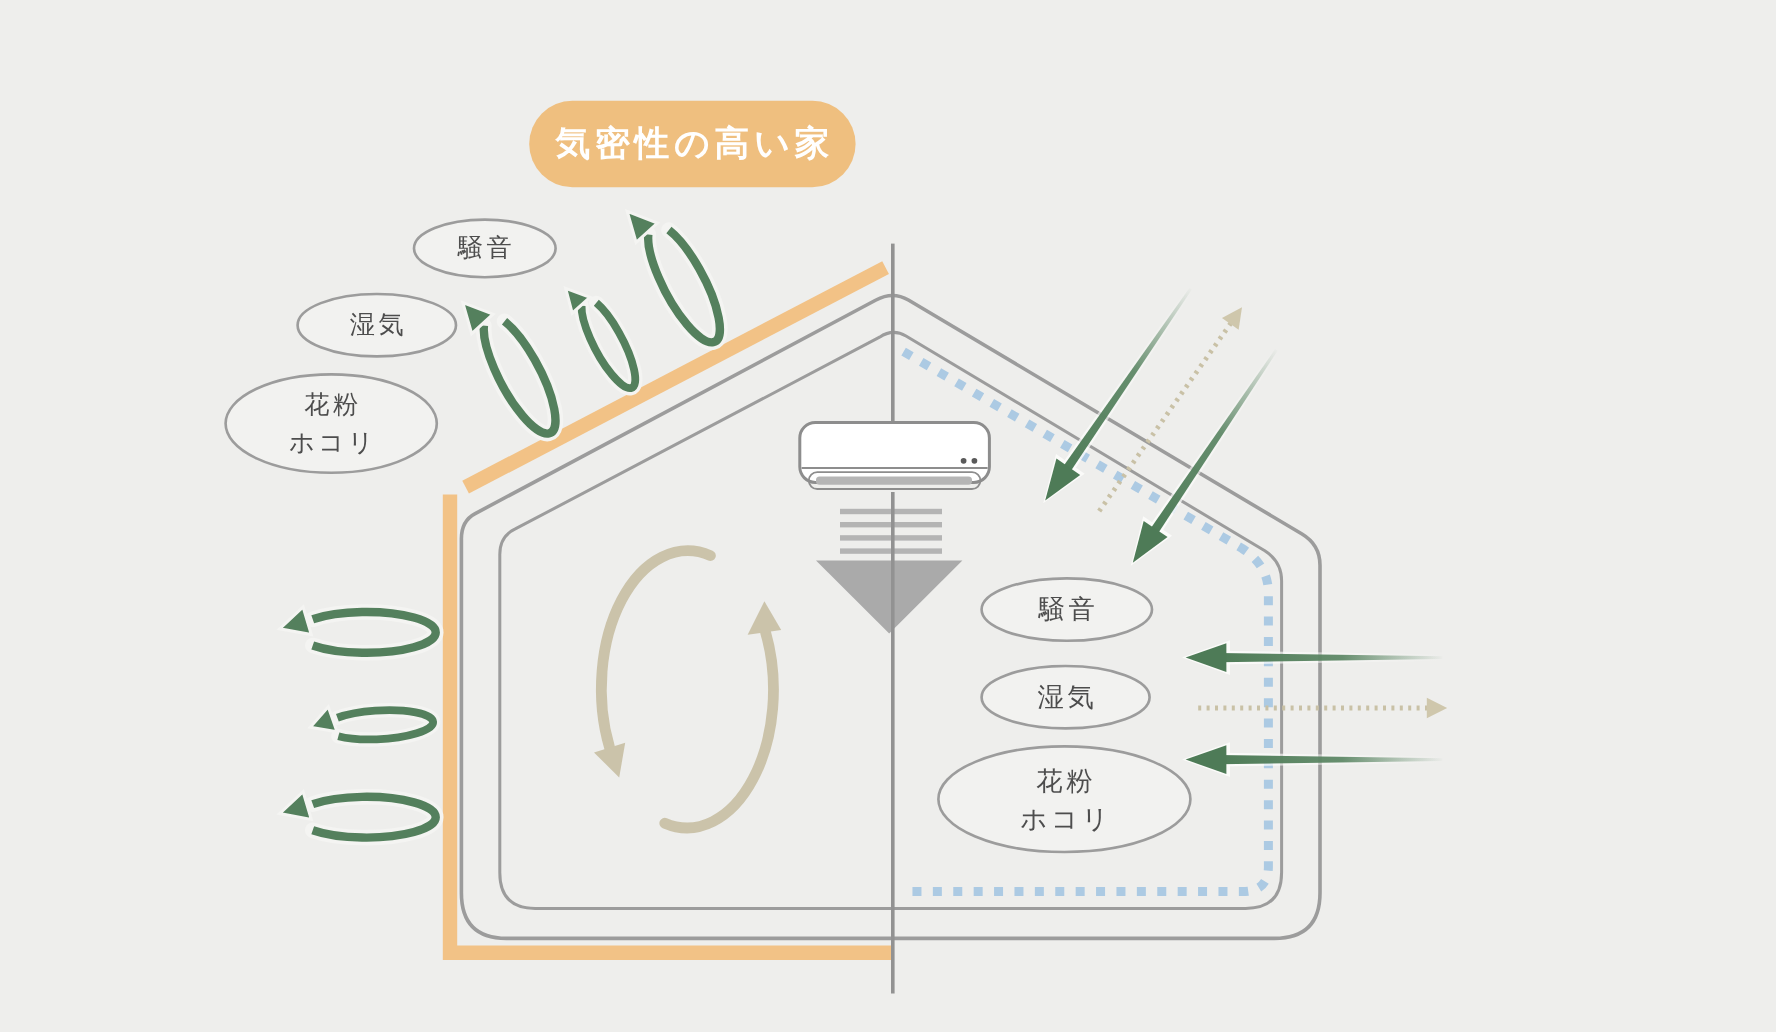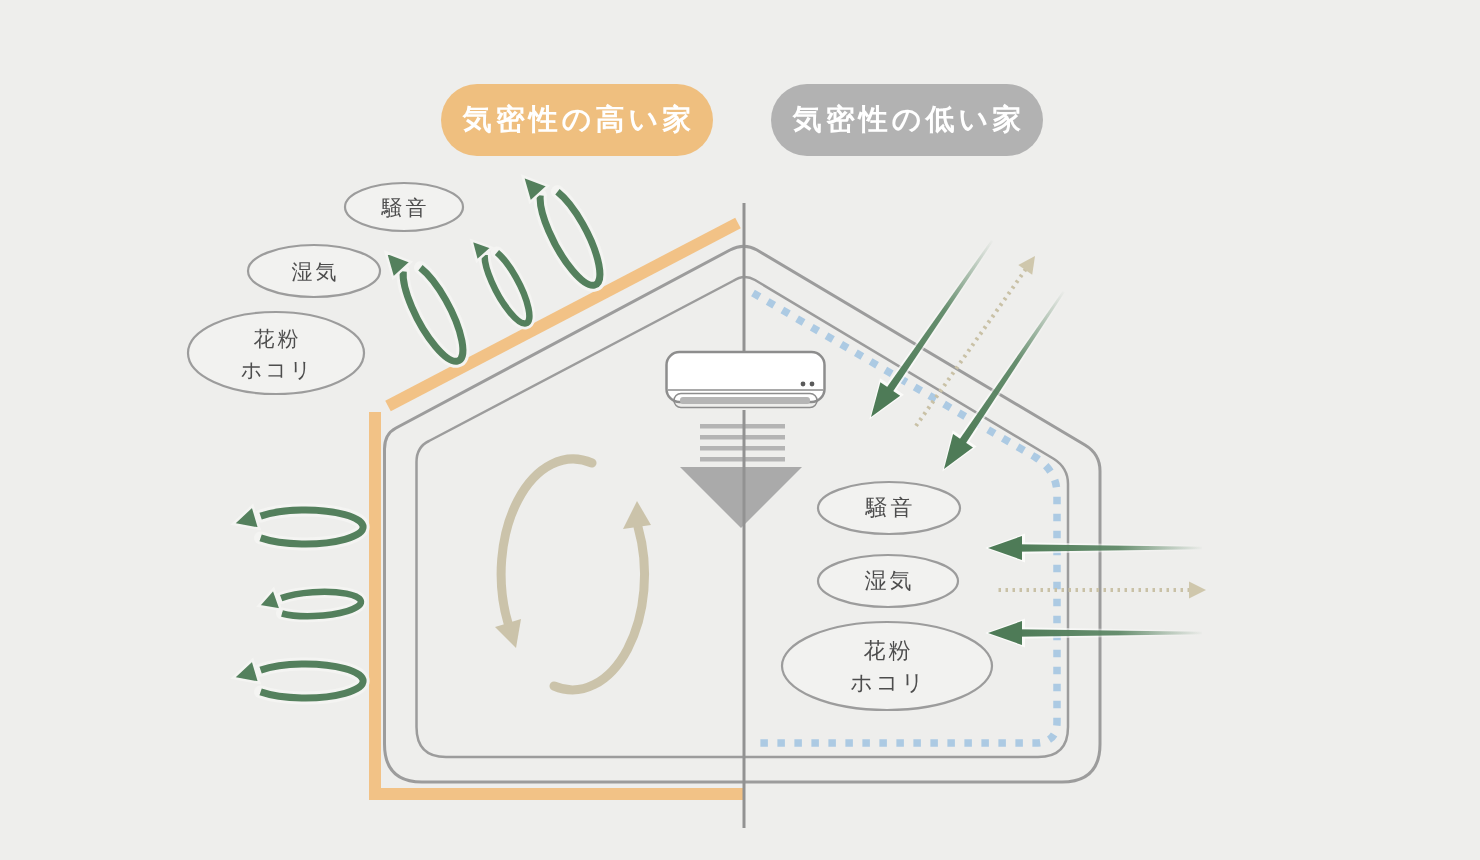--- a/index.html
+++ b/index.html
@@ -136,21 +136,20 @@
   <use href="#pierce-arrow" transform="translate(871,417) rotate(-55.5)"></use>
   <use href="#pierce-arrow" transform="translate(944,469) rotate(-56)"></use>
   <use href="#pierce-arrow" transform="translate(988,548)"></use>
   <use href="#pierce-arrow" transform="translate(988,633)"></use>
 
   <use href="#dot-arrow" transform="translate(1035,256) rotate(125)"></use>
   <use href="#dot-arrow" transform="translate(1206,590) rotate(180)"></use>
 </svg>
 
 <div class="pill pill-high">気密性の高い家</div>
-<div class="pill pill-low">気密性の低い家</div>
 
 <div class="lbl" style="left:404px;top:207px;">騒音</div>
 <div class="lbl" style="left:314px;top:271px;">湿気</div>
 <div class="lbl" style="left:276px;top:338px;">花粉</div>
 <div class="lbl" style="left:276px;top:369px;">ホコリ</div>
 
 <div class="lbl lbl-big" style="left:889px;top:508px;">騒音</div>
 <div class="lbl lbl-big" style="left:888px;top:581px;">湿気</div>
 <div class="lbl lbl-big" style="left:887px;top:651px;">花粉</div>
 <div class="lbl lbl-big" style="left:887px;top:683px;">ホコリ</div>

